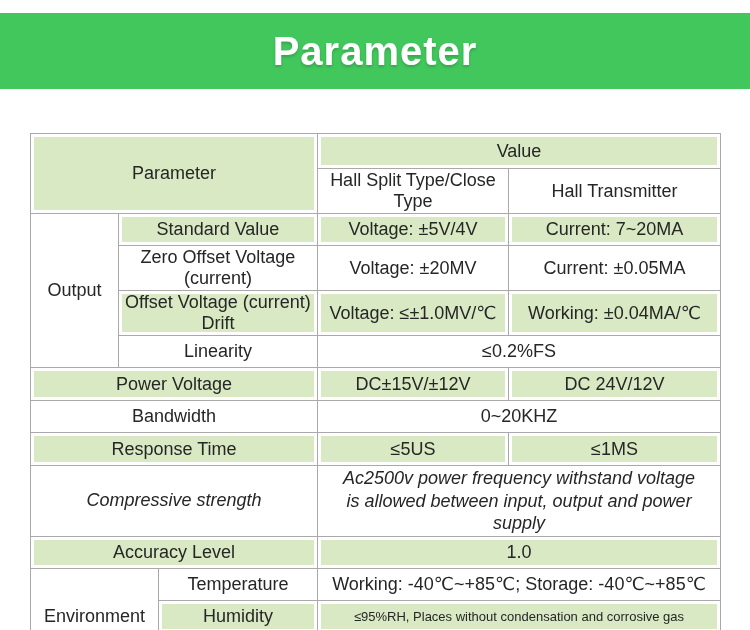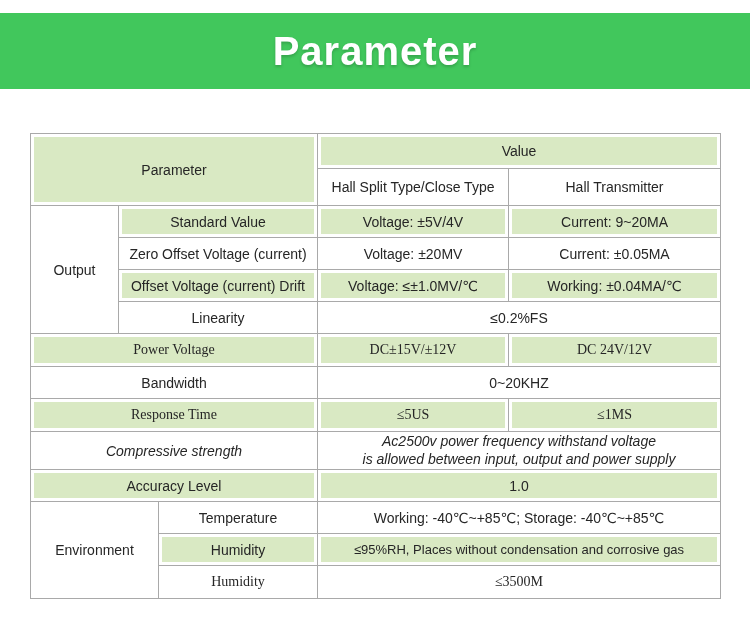--- a/index.html
+++ b/index.html
@@ -15,29 +15,29 @@
     text-shadow: 0 2px 3px rgba(0,0,0,0.18);
   }
 
   table.spec {
     position: absolute; left: 30px; top: 133px; width: 690px;
     border-collapse: collapse; table-layout: fixed;
   }
   table.spec td {
     border: 1px solid #a9a9a9;
     text-align: center; vertical-align: middle;
-    font-size: 14px; padding: 1px 4px; overflow: hidden;
+    font-size: 18px; padding: 1px 4px; overflow: hidden;
   }
   td.g { background: #d9e9c3; box-shadow: inset 0 0 0 3px #ffffff; }
   td.w { background: #ffffff; }
   td.lg { font-size: 16.5px; }
   .two-line { font-size: 12.5px; line-height: 1.25; }
 
   tr.h35 { height: 35px; } tr.h37 { height: 37px; } tr.h31 { height: 31px; font-style: italic; }
-  tr.h32 { height: 32px; } tr.h33 { height: 33px; font-family: Liberation Serif, serif; }
+  tr.h32 { height: 32px; } tr.h33 { height: 33px; }
 </style>
 </head>
 <body>
 
 <div class="banner">
   <span class="banner-title">Parameter</span>
 </div>
 
 <table class="spec">
   <colgroup>
@@ -54,21 +54,21 @@
     </tr>
     <tr class="h37">
       <td class="w">Hall Split Type/Close Type</td>
       <td class="w">Hall Transmitter</td>
     </tr>
 
     <tr class="h32">
       <td rowspan="4" class="w lg">Output</td>
       <td colspan="2" class="g">Standard Value</td>
       <td class="g">Voltage: ±5V/4V</td>
-      <td class="g">Current: 9~20MA</td>
+      <td class="g">Current: 7~20MA</td>
     </tr>
     <tr class="h32">
       <td colspan="2" class="w">Zero Offset Voltage (current)</td>
       <td class="w">Voltage: ±20MV</td>
       <td class="w">Current: ±0.05MA</td>
     </tr>
     <tr class="h32">
       <td colspan="2" class="g">Offset Voltage (current) Drift</td>
       <td class="g">Voltage: ≤±1.0MV/℃</td>
       <td class="g">Working: ±0.04MA/℃</td>

